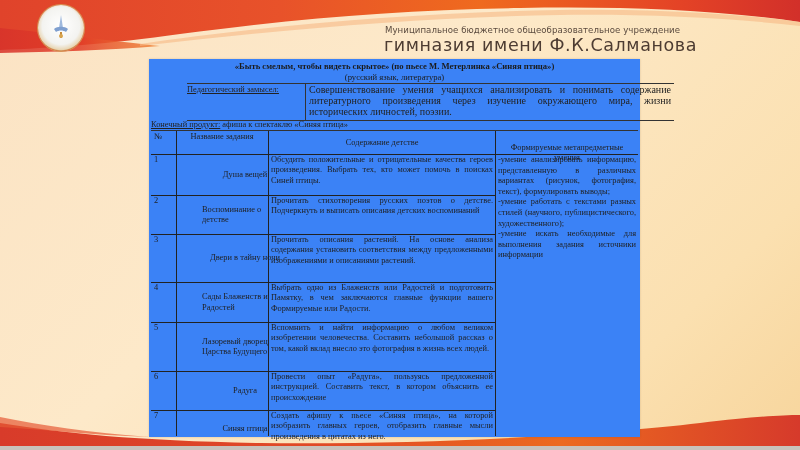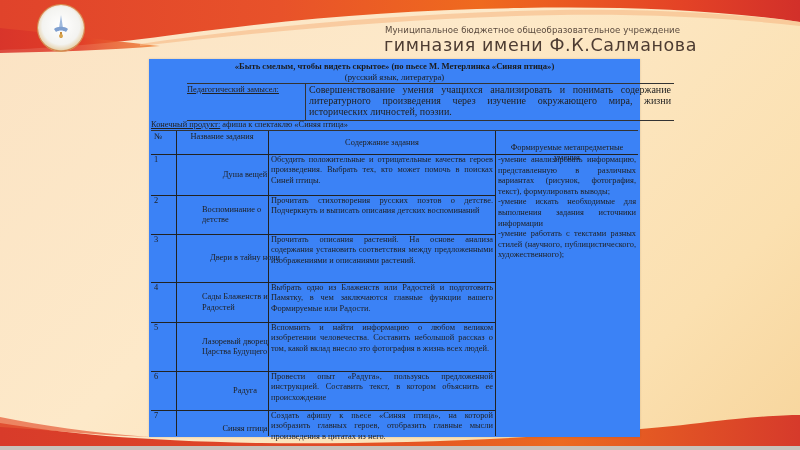--- a/index.html
+++ b/index.html
@@ -145,21 +145,21 @@
     <div class="hline" style="left:0; top:33px; width:487px;"></div>
     <div class="hline" style="left:0; top:74px; width:345px;"></div>
     <div class="hline" style="left:0; top:113px; width:345px;"></div>
     <div class="hline" style="left:0; top:161px; width:345px;"></div>
     <div class="hline" style="left:0; top:201px; width:345px;"></div>
     <div class="hline" style="left:0; top:250px; width:345px;"></div>
     <div class="hline" style="left:0; top:289px; width:345px;"></div>
 
     <div class="cell c-num" style="left:0; top:11px; width:22px;">№</div>
     <div class="cell hdr" style="left:28px; top:11px; width:86px;">Название задания</div>
-    <div class="cell hdr" style="left:120px; top:17px; width:222px;">Содержание задания</div>
+    <div class="cell hdr" style="left:120px; top:17px; width:222px;">Содержание детстве</div>
     <div class="cell hdr" style="left:347px; top:22px; width:138px;">Формируемые метапредметные умения</div>
 
     <div class="cell c-num" style="left:0; top:34px; width:22px;">1</div>
     <div class="cell c-name" style="left:28px; top:34px; width:86px; height:40px;">Душа вещей</div>
     <div class="cell c-content" style="left:120px; top:34px; width:222px;">Обсудить положительные и отрицательные качества героев произведения. Выбрать тех, кто может помочь в поисках Синей птицы.</div>
 
     <div class="cell c-num" style="left:0; top:75px; width:22px;">2</div>
     <div class="cell c-name" style="left:28px; top:75px; width:86px; height:38px;">Воспоминание о детстве</div>
     <div class="cell c-content" style="left:120px; top:75px; width:222px;">Прочитать стихотворения русских поэтов о детстве. Подчеркнуть и выписать описания детских воспоминаний</div>
 
@@ -178,17 +178,17 @@
     <div class="cell c-num" style="left:0; top:251px; width:22px;">6</div>
     <div class="cell c-name" style="left:28px; top:251px; width:86px; height:38px;">Радуга</div>
     <div class="cell c-content" style="left:120px; top:251px; width:222px;">Провести опыт «Радуга», пользуясь предложенной инструкцией. Составить текст, в котором объяснить ее происхождение</div>
 
     <div class="cell c-num" style="left:0; top:290px; width:22px;">7</div>
     <div class="cell c-name" style="left:28px; top:290px; width:86px; height:36px;">Синяя птица</div>
     <div class="cell c-content" style="left:120px; top:290px; width:222px;">Создать афишу к пьесе «Синяя птица», на которой изобразить главных героев, отобразить главные мысли произведения в цитатах из него.</div>
 
     <div class="skills" style="left:347px; top:34px; width:138px;">
       <span class="sk">-умение анализировать информацию, представленную в различных вариантах (рисунок, фотография, текст), формулировать выводы;</span>
+      <span class="sk">-умение работать с текстами разных стилей (научного, публицистического, художественного);</span>
       <span class="sk">-умение искать необходимые для выполнения задания источники информации</span>
-      <span class="sk">-умение работать с текстами разных стилей (научного, публицистического, художественного);</span>
     </div>
   </div>
 </div>
 
 </body></html>

